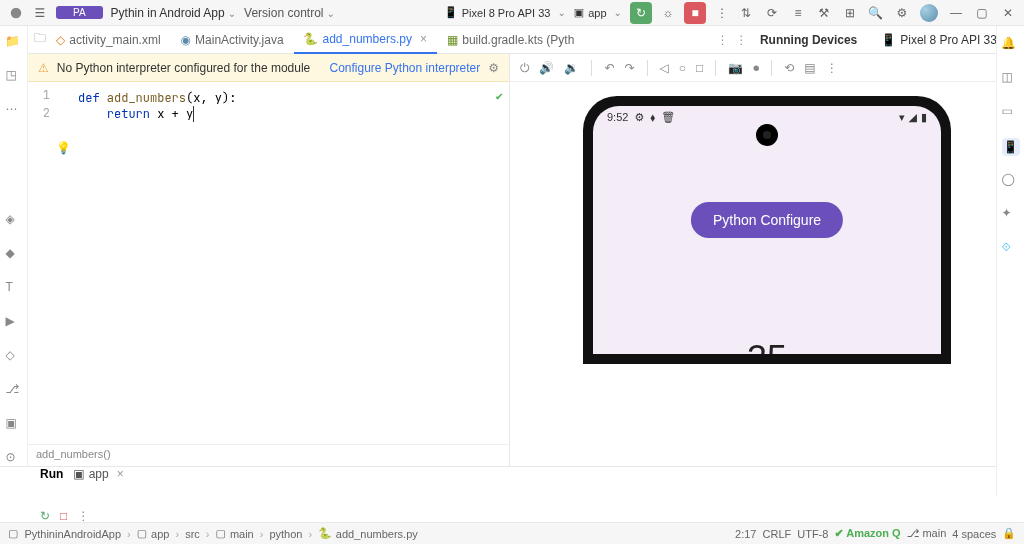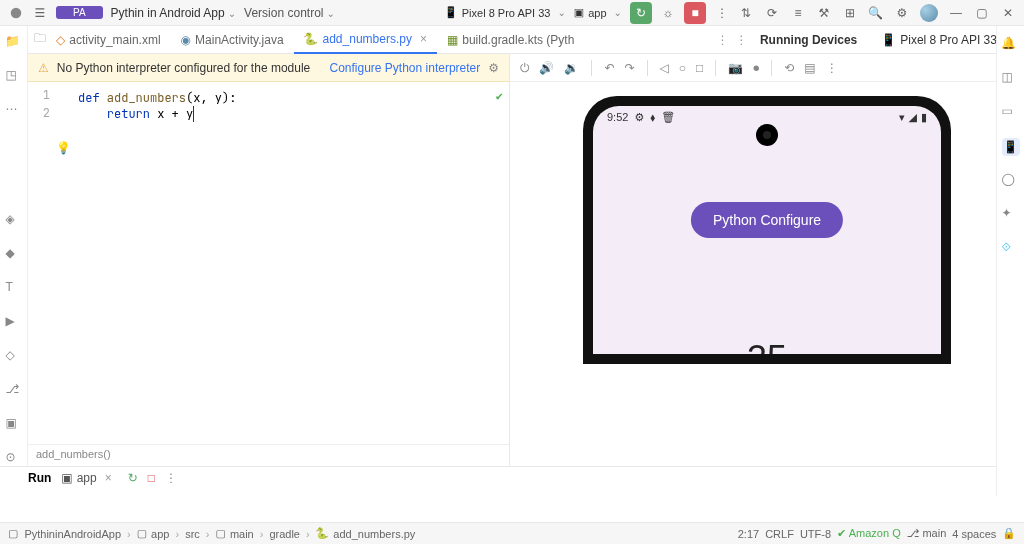--- a/index.html
+++ b/index.html
@@ -63,30 +63,30 @@
 .statusbar .rgt { margin-left: auto; display: flex; gap: 4px; align-items: center; }
 .camera-dot { position: absolute; top: 18px; left: 50%; transform: translateX(-50%); width: 22px; height: 22px; background: #000; border-radius: 50%; }
 .camera-dot::after { content: ""; position: absolute; top: 7px; left: 7px; width: 8px; height: 8px; background: #222; border-radius: 50%; }
 .app-btn { position: absolute; top: 96px; left: 50%; transform: translateX(-50%); background: #6b4fbb; color: #fff; font-size: 14px; padding: 10px 22px; border-radius: 20px; }
 .app-num { position: absolute; top: 232px; left: 50%; transform: translateX(-50%); font-size: 36px; color: #222; }
 .zoom-ctrl { position: absolute; right: 8px; top: 290px; display: flex; flex-direction: column; gap: 6px; align-items: center; color: #888; font-size: 10px; }
 .zoom-ctrl div { width: 20px; height: 18px; border: 1px solid #ddd; border-radius: 3px; display: flex; align-items: center; justify-content: center; background: #fff; cursor: pointer; }
 .right-gutter { position: absolute; right: 0; top: 26px; width: 28px; height: 470px; border-left: 1px solid #eee; display: flex; flex-direction: column; align-items: center; padding-top: 10px; gap: 16px; background: #fff; }
 .right-gutter .ic { width: 18px; height: 18px; color: #888; cursor: pointer; }
 .right-gutter .ic.active { background: #e4ecfb; border-radius: 4px; padding: 2px; }
-.bottom-panel { height: 44px; border-top: 1px solid #e8e8e8; display: flex; flex-direction: row; padding-left: 20px; }
+.bottom-panel { height: 44px; border-top: 1px solid #e8e8e8; display: flex; flex-direction: column; padding-left: 32px; gap: 28px; }
 .bottom-tabs { height: 22px; display: flex; align-items: center; gap: 10px; padding: 0 8px; font-size: 12px; }
 .btab { display: flex; align-items: center; gap: 4px; color: #555; cursor: pointer; }
 .btab.active { color: #000; font-weight: 600; }
 .bottom-tools { height: 22px; display: flex; align-items: center; gap: 10px; padding: 0 8px; color: #888; }
 .statusline { position: absolute; bottom: 0; left: 0; right: 0; height: 22px; background: #f6f6f7; border-top: 1px solid #e8e8e8; display: flex; align-items: center; padding: 0 8px; font-size: 11px; color: #666; gap: 6px; }
 .statusline .bc { display: flex; gap: 4px; align-items: center; }
 .statusline .bc span.sep::after { content: "›"; margin: 0 2px; color: #aaa; }
 .statusline .spacer { flex: 1; }
-.green-dot { color: #4caf50; }
+.green-dot { color: #4caf50; font-weight: bold; }
 svg { width: 14px; height: 14px; }
 </style>
 </head>
 <body>
 
 <div class="top-toolbar">
   <span class="ic">
       <svg viewBox="0 0 16 16">
         <circle cx="8" cy="8" r="6" fill="#888"></circle>
       </svg>
@@ -283,21 +283,21 @@
     <span>PythininAndroidApp</span>
       <span class="sep"></span>
     <span>▢</span>
       <span>app</span>
       <span class="sep"></span>
     <span>src</span>
       <span class="sep"></span>
     <span>▢</span>
       <span>main</span>
       <span class="sep"></span>
-    <span>gradle</span>
+    <span>python</span>
       <span class="sep"></span>
     <span>🐍</span>
       <span>add_numbers.py</span>
   </div>
   <span class="spacer"></span>
   <span>2:17</span>
   <span>CRLF</span>
   <span>UTF-8</span>
   <span class="green-dot">✔ <span>Amazon Q</span></span>
   <span>⎇ <span>main</span></span>

